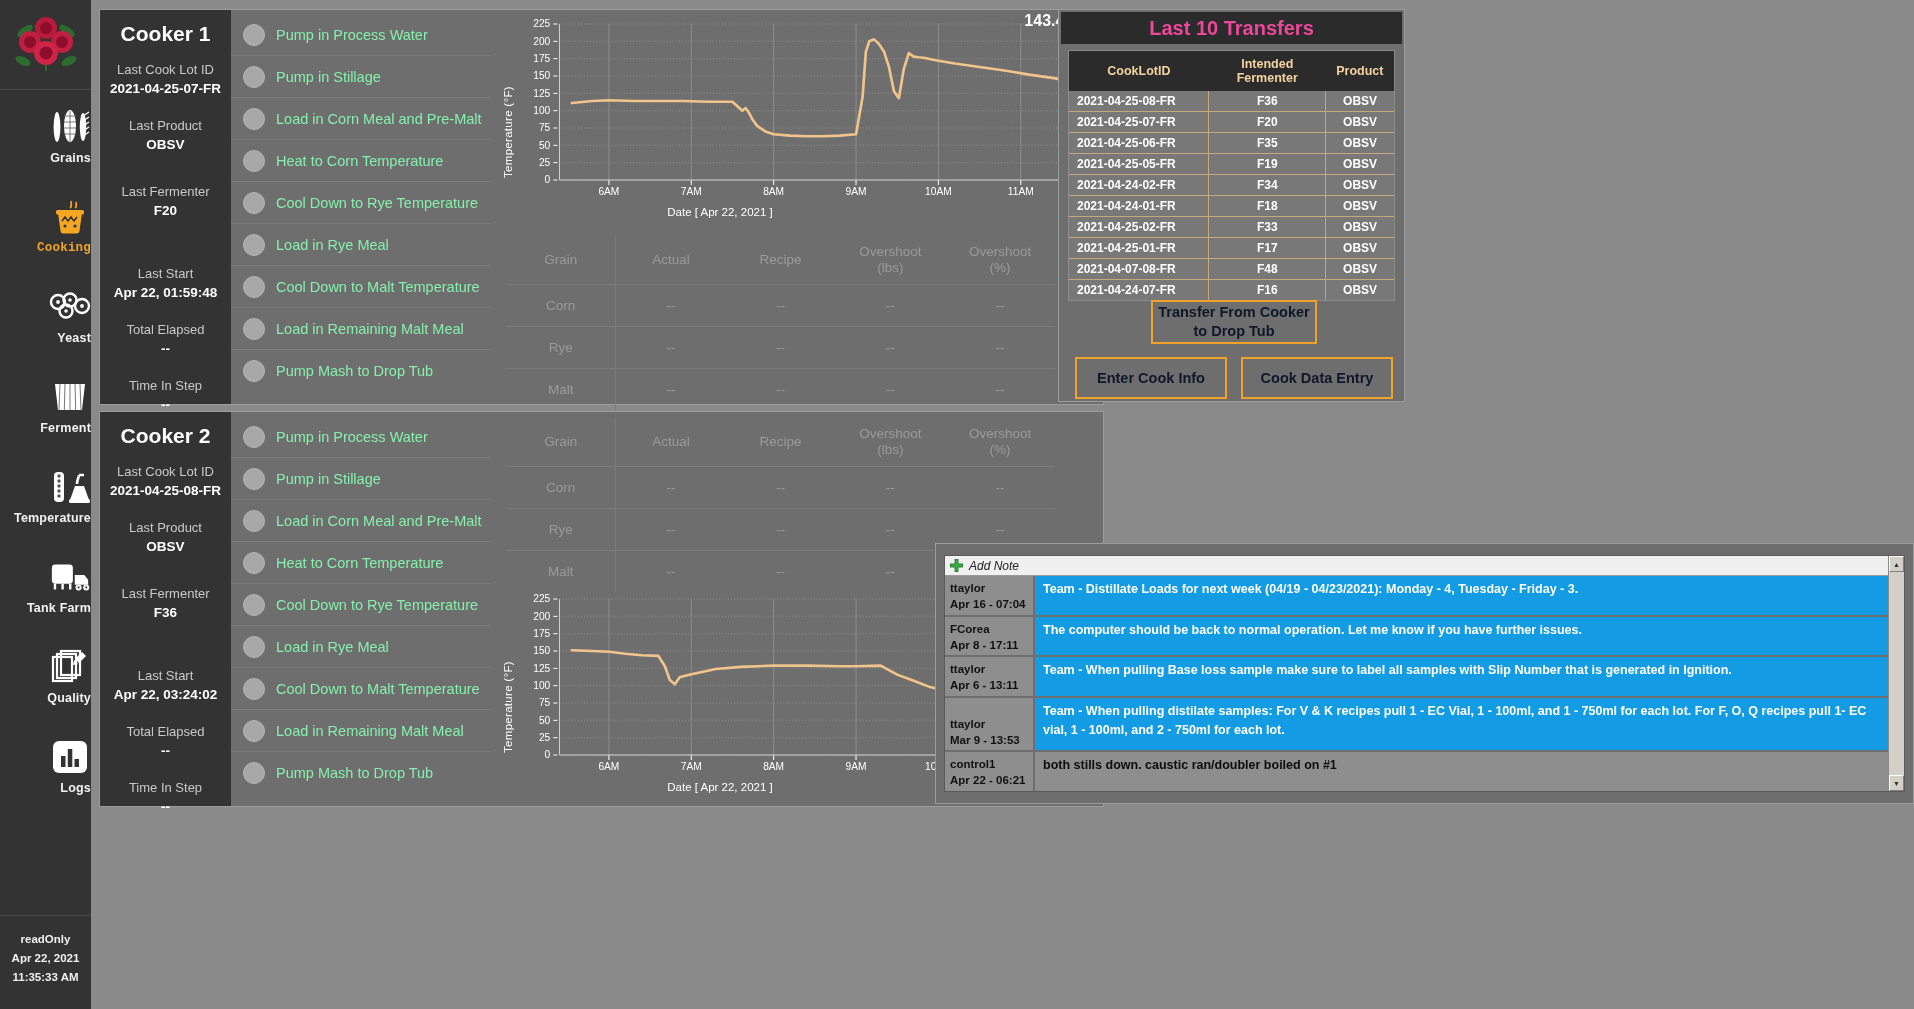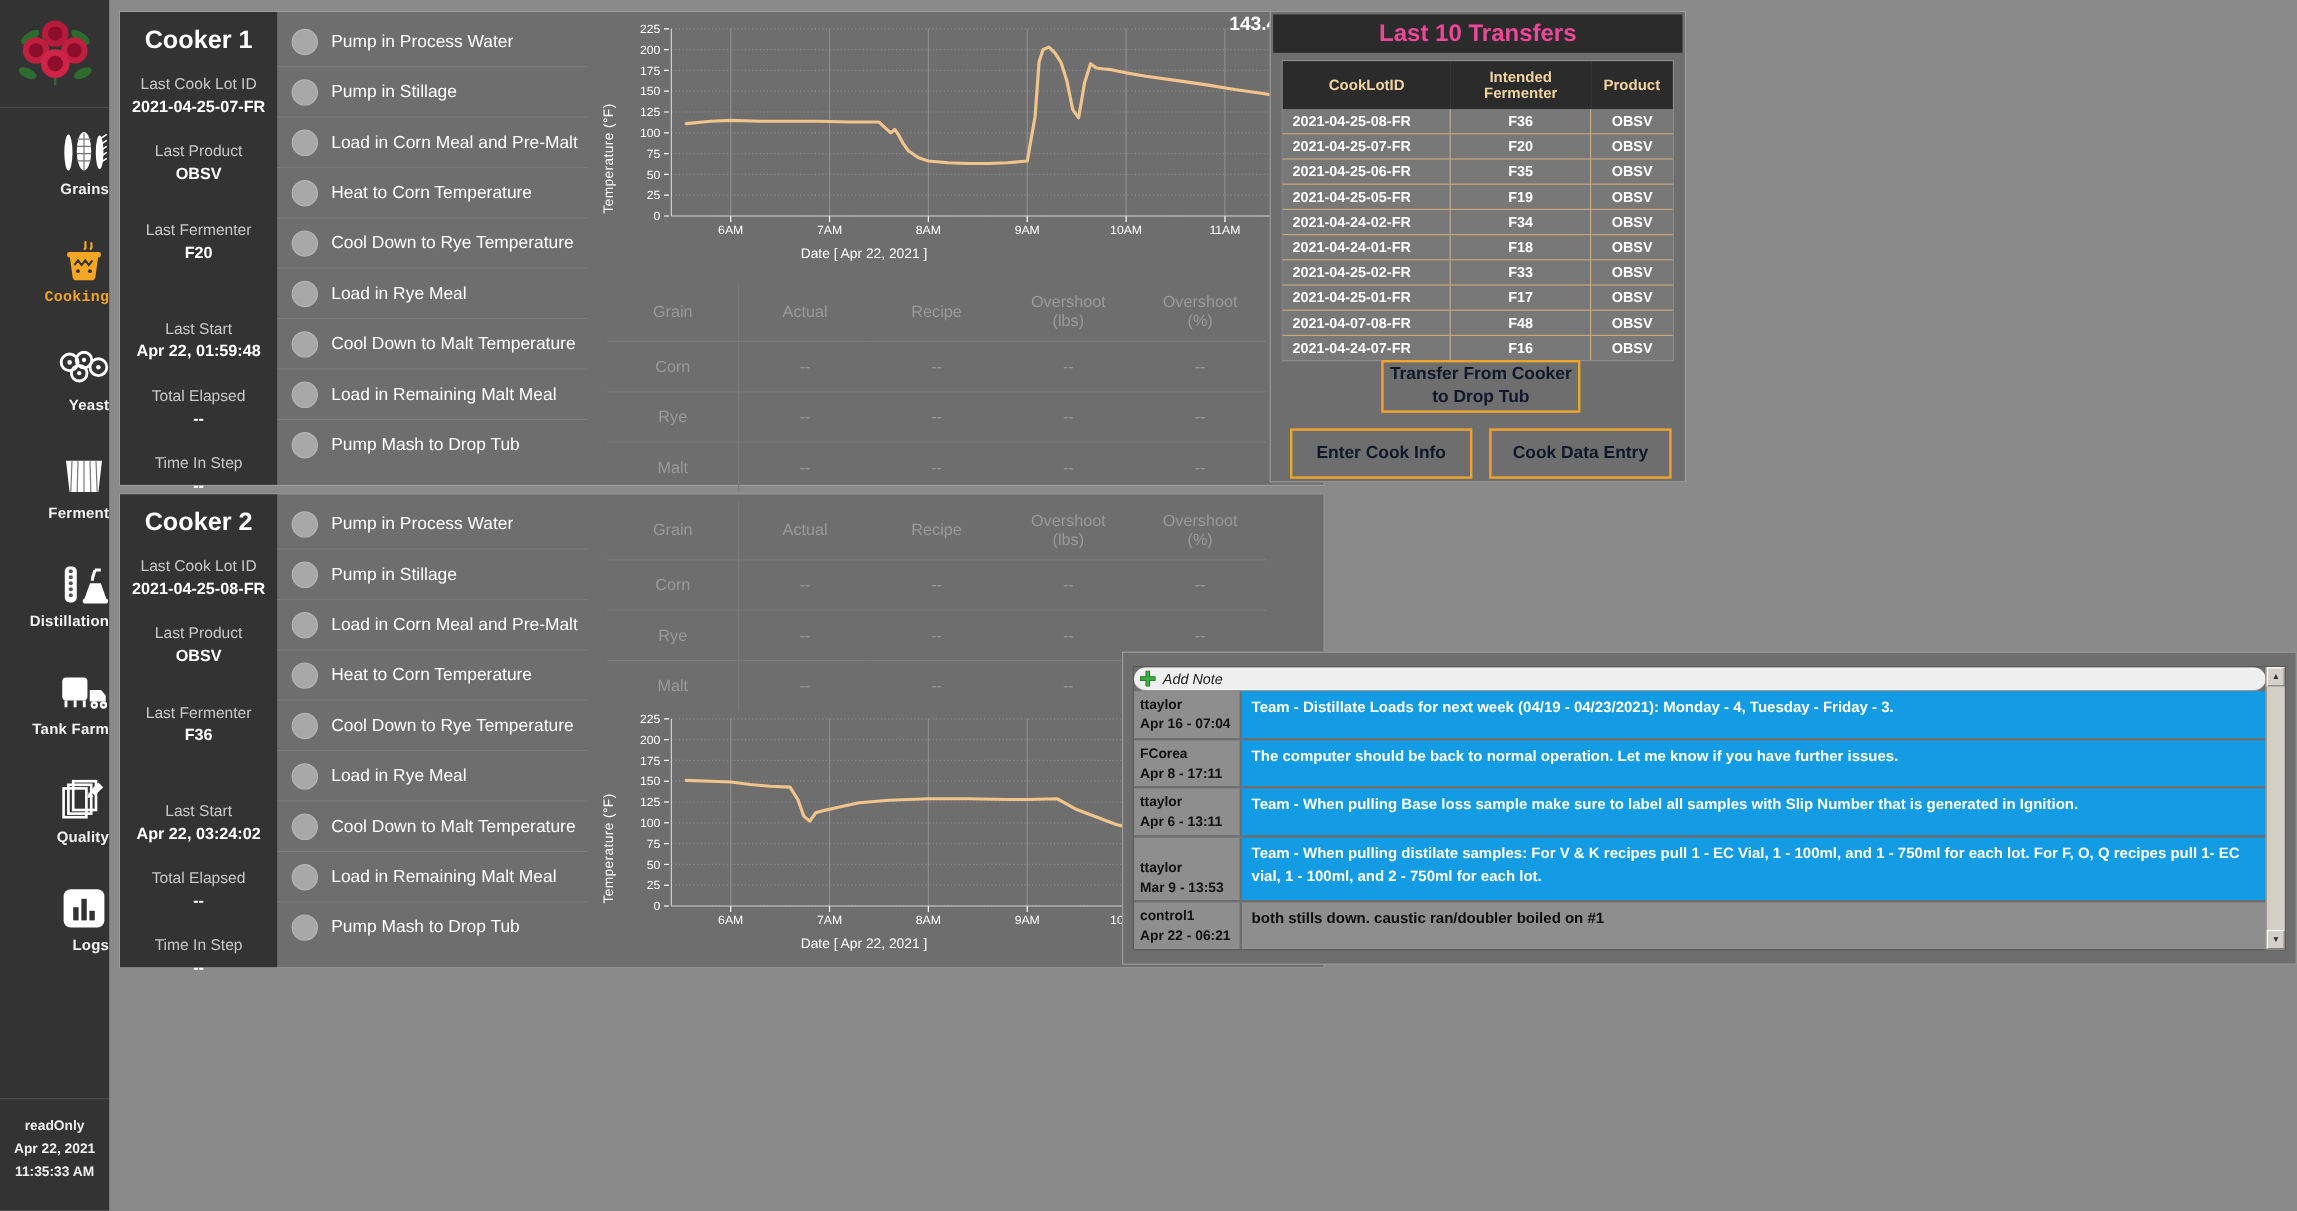--- a/index.html
+++ b/index.html
@@ -52,21 +52,21 @@
 
   .steps { width: 259px; flex-shrink: 0; padding: 4px 0 0 0; }
   .step-row {
     height: 42px; display: flex; align-items: center; gap: 11px;
     padding-left: 12px; border-bottom: 1px solid #7b7b7b;
   }
   .step-dot {
     width: 22px; height: 22px; border-radius: 50%;
     background: #a8a8a8; border: 1px solid #b4b4b4; flex-shrink: 0;
   }
-  .step-lbl { font-size: 14.5px; color: #ffffff; }
+  .step-lbl { font-size: 14.5px; color: #86efac; }
 
   .cooker-right { flex: 1; position: relative; }
 
   
   .chart-box { position: relative; }
   .chart-readout {
     position: absolute; right: 18px; top: 2px;
     color: #ffffff; font-size: 16px; font-weight: bold;
   }
   .chart-ylabel {
@@ -131,21 +131,21 @@
     position: absolute; left: 844px; top: 543px; width: 979px; height: 261px;
     background: #6e6e6e; border: 1px solid #9c9c9c;
   }
   .notes-inner {
     position: absolute; left: 8px; top: 11px; right: 8px; bottom: 11px;
     background: #6e6e6e; border: 1px solid #5a5a5a; display: flex;
   }
   .notes-main { flex: 1; display: flex; flex-direction: column; overflow: hidden; }
   .add-note {
     height: 20px; background: #f0f0f0; display: flex; align-items: center;
-    gap: 6px; padding-left: 5px; flex-shrink: 0; border-bottom: 1px solid #9a9a9a; border-radius: 10px;
+    gap: 6px; padding-left: 5px; flex-shrink: 0; border-bottom: 1px solid #9a9a9a;
   }
   .add-note span.txt { font-size: 12px; font-style: italic; color: #202020; }
   .note-row { display: flex; border-bottom: 2px solid #6e6e6e; min-height: 38px; }
   .note-meta {
     width: 90px; flex-shrink: 0; background: #8e8e8e; color: #111111;
     font-size: 11.5px; font-weight: bold; padding: 4px 0 4px 5px; line-height: 16px;
     border-right: 2px solid #6e6e6e;
   }
   .note-body {
     flex: 1; background: #139ce4; color: #ffffff; font-size: 12.5px;
@@ -262,21 +262,21 @@
               <circle cx="10" cy="11" r="1.7"></circle>
           <circle cx="10" cy="16" r="1.7"></circle>
               <circle cx="10" cy="21" r="1.7"></circle>
               <circle cx="10" cy="26" r="1.7"></circle>
             </g>
           <path d="M28 14c0-5 2-6 2-9M30 5h5" stroke="#ffffff" stroke-width="2.6" fill="none"></path>
           <path d="M21 30l5-14h9l5 14z" fill="#ffffff"></path>
           <rect x="20" y="29" width="21" height="4" rx="1.5" fill="#ffffff"></rect>
         </svg>
       </span>
-      <span class="nav-label">Distillation</span>
+      <span class="nav-label">Temperature</span>
     </div>
 
     <div class="nav-item">
       <span class="nav-icon">
         <svg width="44" height="32" viewBox="0 0 44 32">
           <rect x="3" y="3" width="22" height="20" rx="3.5" fill="#ffffff"></rect>
           <g fill="#ffffff">
               <rect x="5" y="23" width="2.5" height="6"></rect>
               <rect x="13" y="23" width="2.5" height="6"></rect>
           <rect x="21" y="23" width="2.5" height="6"></rect>

